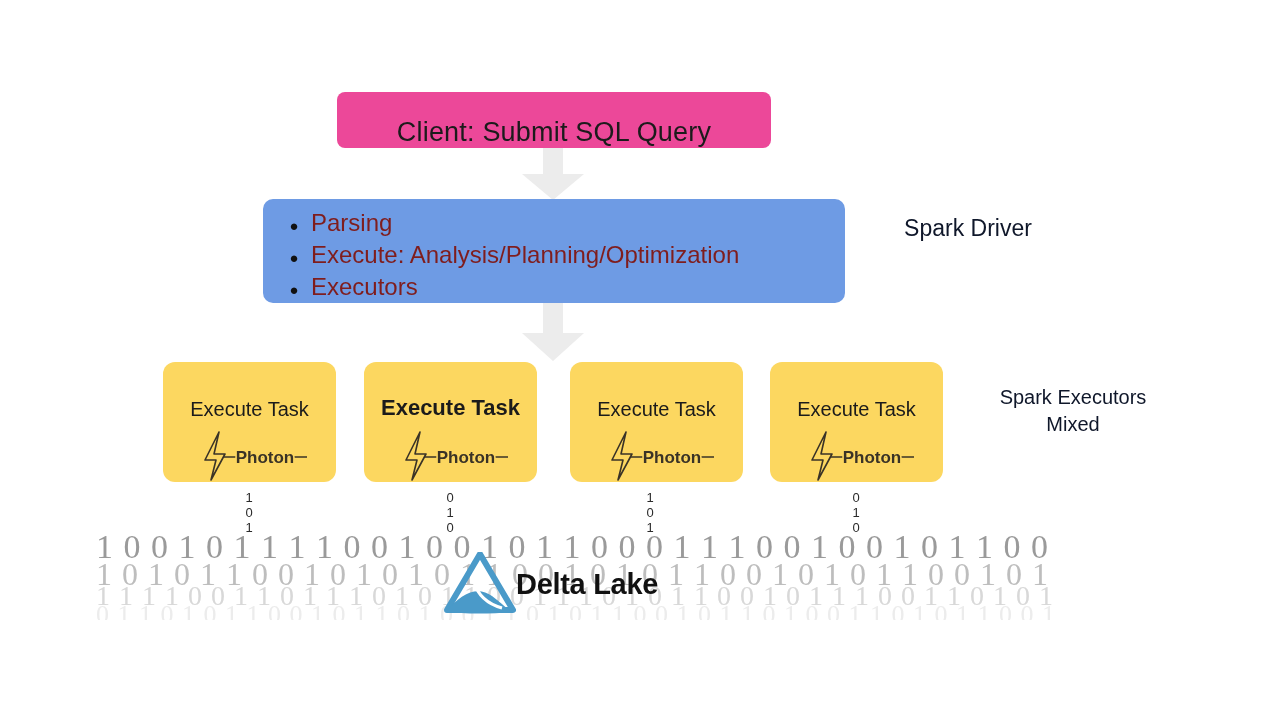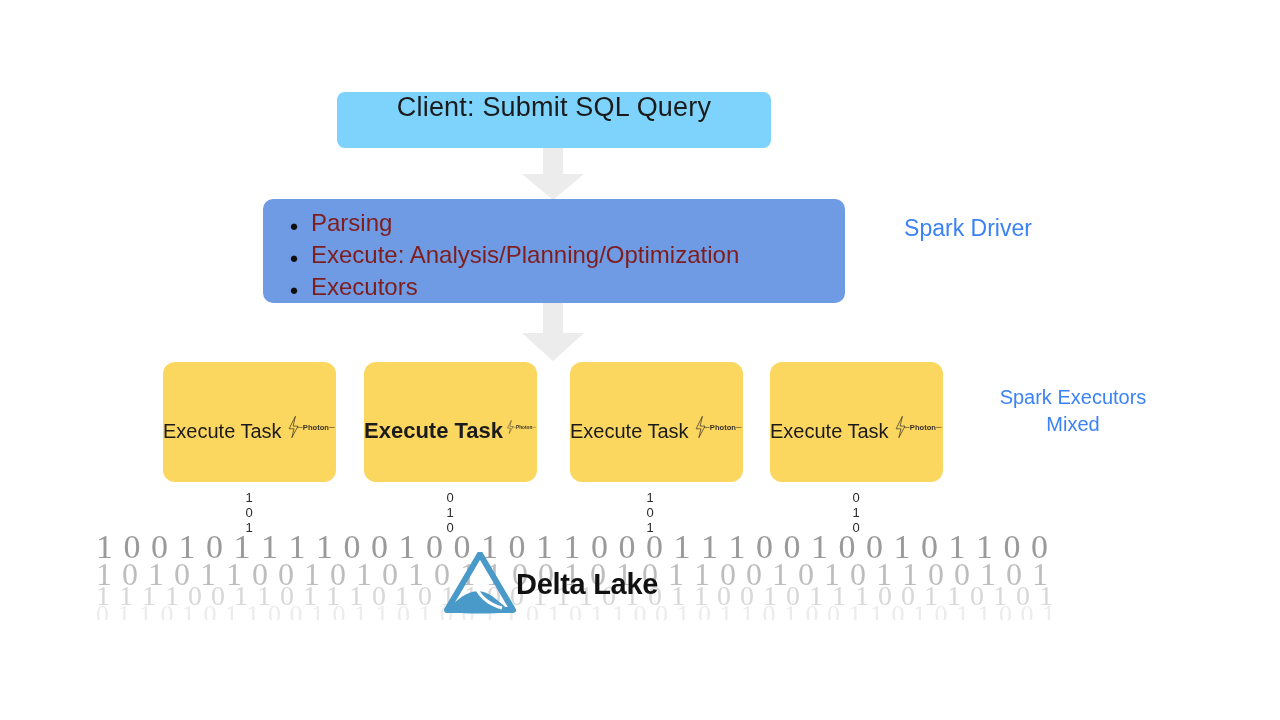--- a/index.html
+++ b/index.html
@@ -19,24 +19,24 @@
     inset: 0;
   }
 
   
   .client-box {
     position: absolute;
     left: 337px;
     top: 92px;
     width: 434px;
     height: 56px;
-    background: #7dd3fc;
+    background: #ec4899;
     border-radius: 8px;
     display: flex;
-    align-items: flex-start;
+    align-items: flex-end;
     justify-content: center;
   }
   .client-box .label {
     font-size: 27px;
     color: #1b1b1b;
     letter-spacing: 0.2px;
   }
 
   
   .arrow {
@@ -76,21 +76,21 @@
     font-size: 24px;
     color: #7f1d1d;
     line-height: 32px;
     white-space: nowrap;
   }
 
   
   .side-note {
     position: absolute;
     text-align: center;
-    color: #3b82f6;
+    color: #0f172a;
     line-height: 1.35;
     white-space: nowrap;
   }
   .note-driver {
     left: 848px;
     top: 213px;
     width: 240px;
     font-size: 23px;
   }
   .note-exec {
@@ -102,21 +102,21 @@
 
   
   .card {
     position: absolute;
     top: 362px;
     width: 173px;
     height: 120px;
     background: #fcd760;
     border-radius: 12px;
     display: flex;
-    flex-direction: row;
+    flex-direction: column;
     align-items: center;
     justify-content: flex-end;
   }
   .card-title {
     margin-top: 18px;
     font-size: 20px;
     color: #1b1b1b;
     white-space: nowrap;
   }
   .card.emphasis .card-title {

